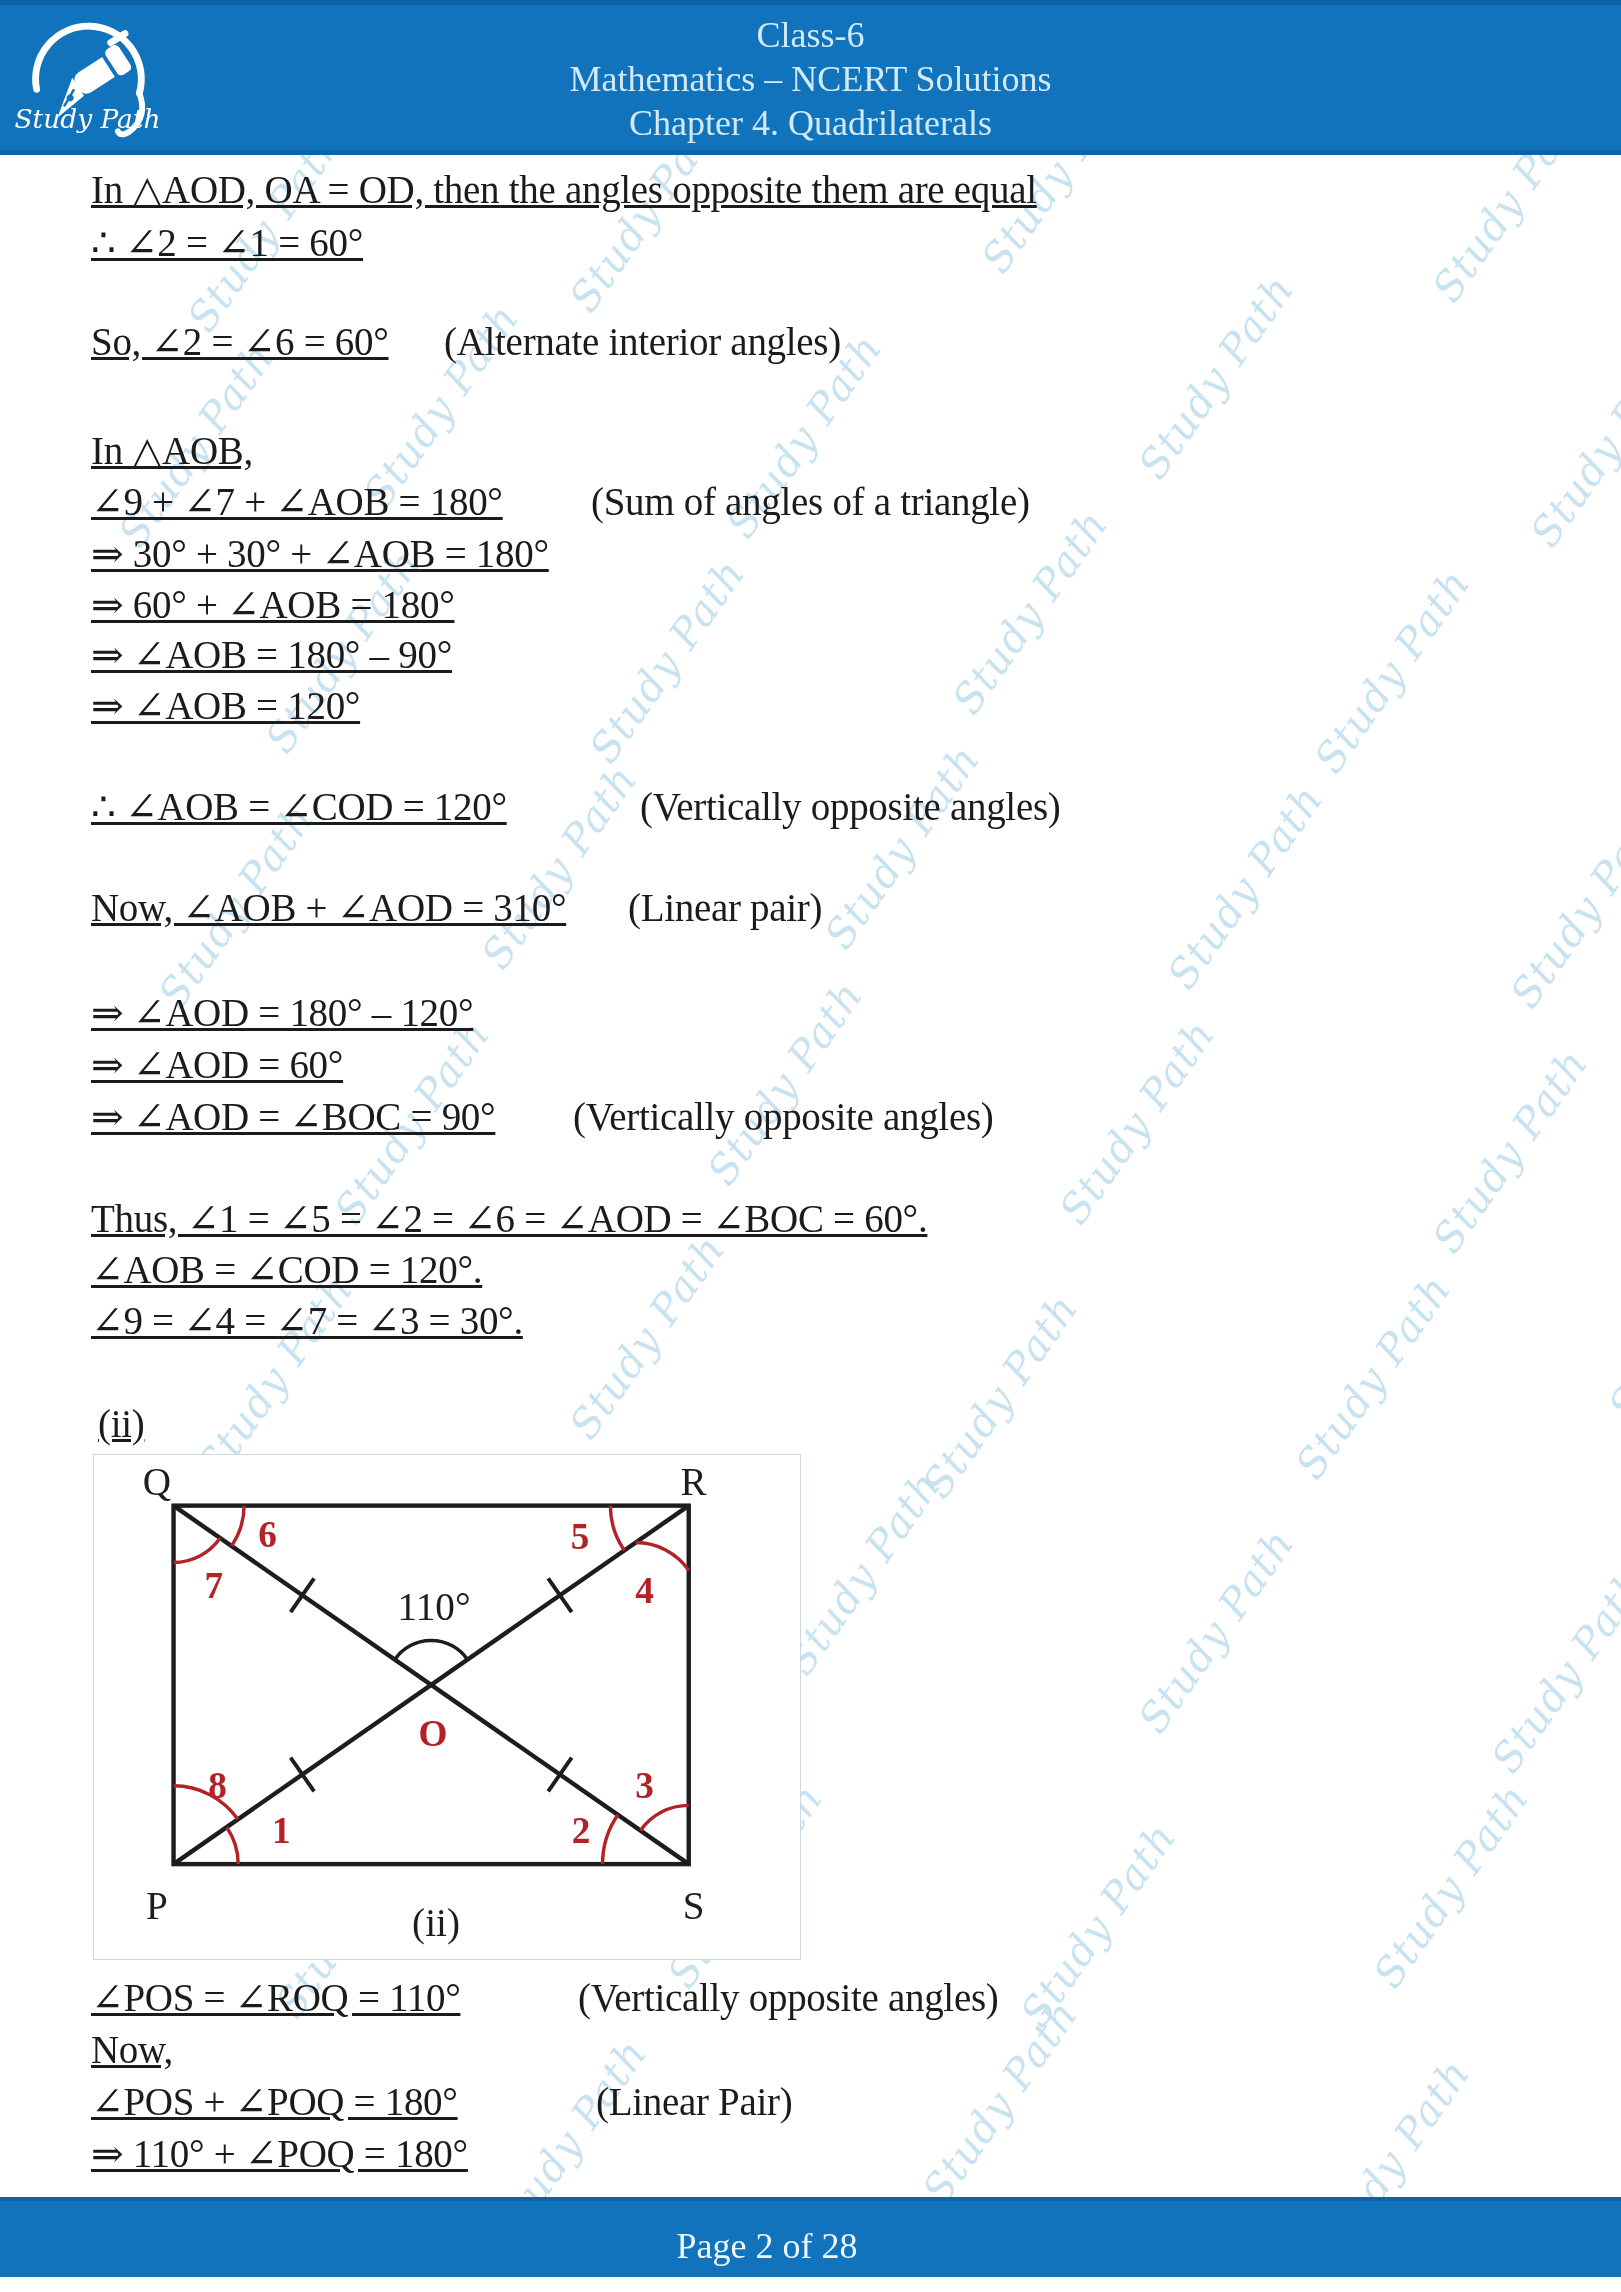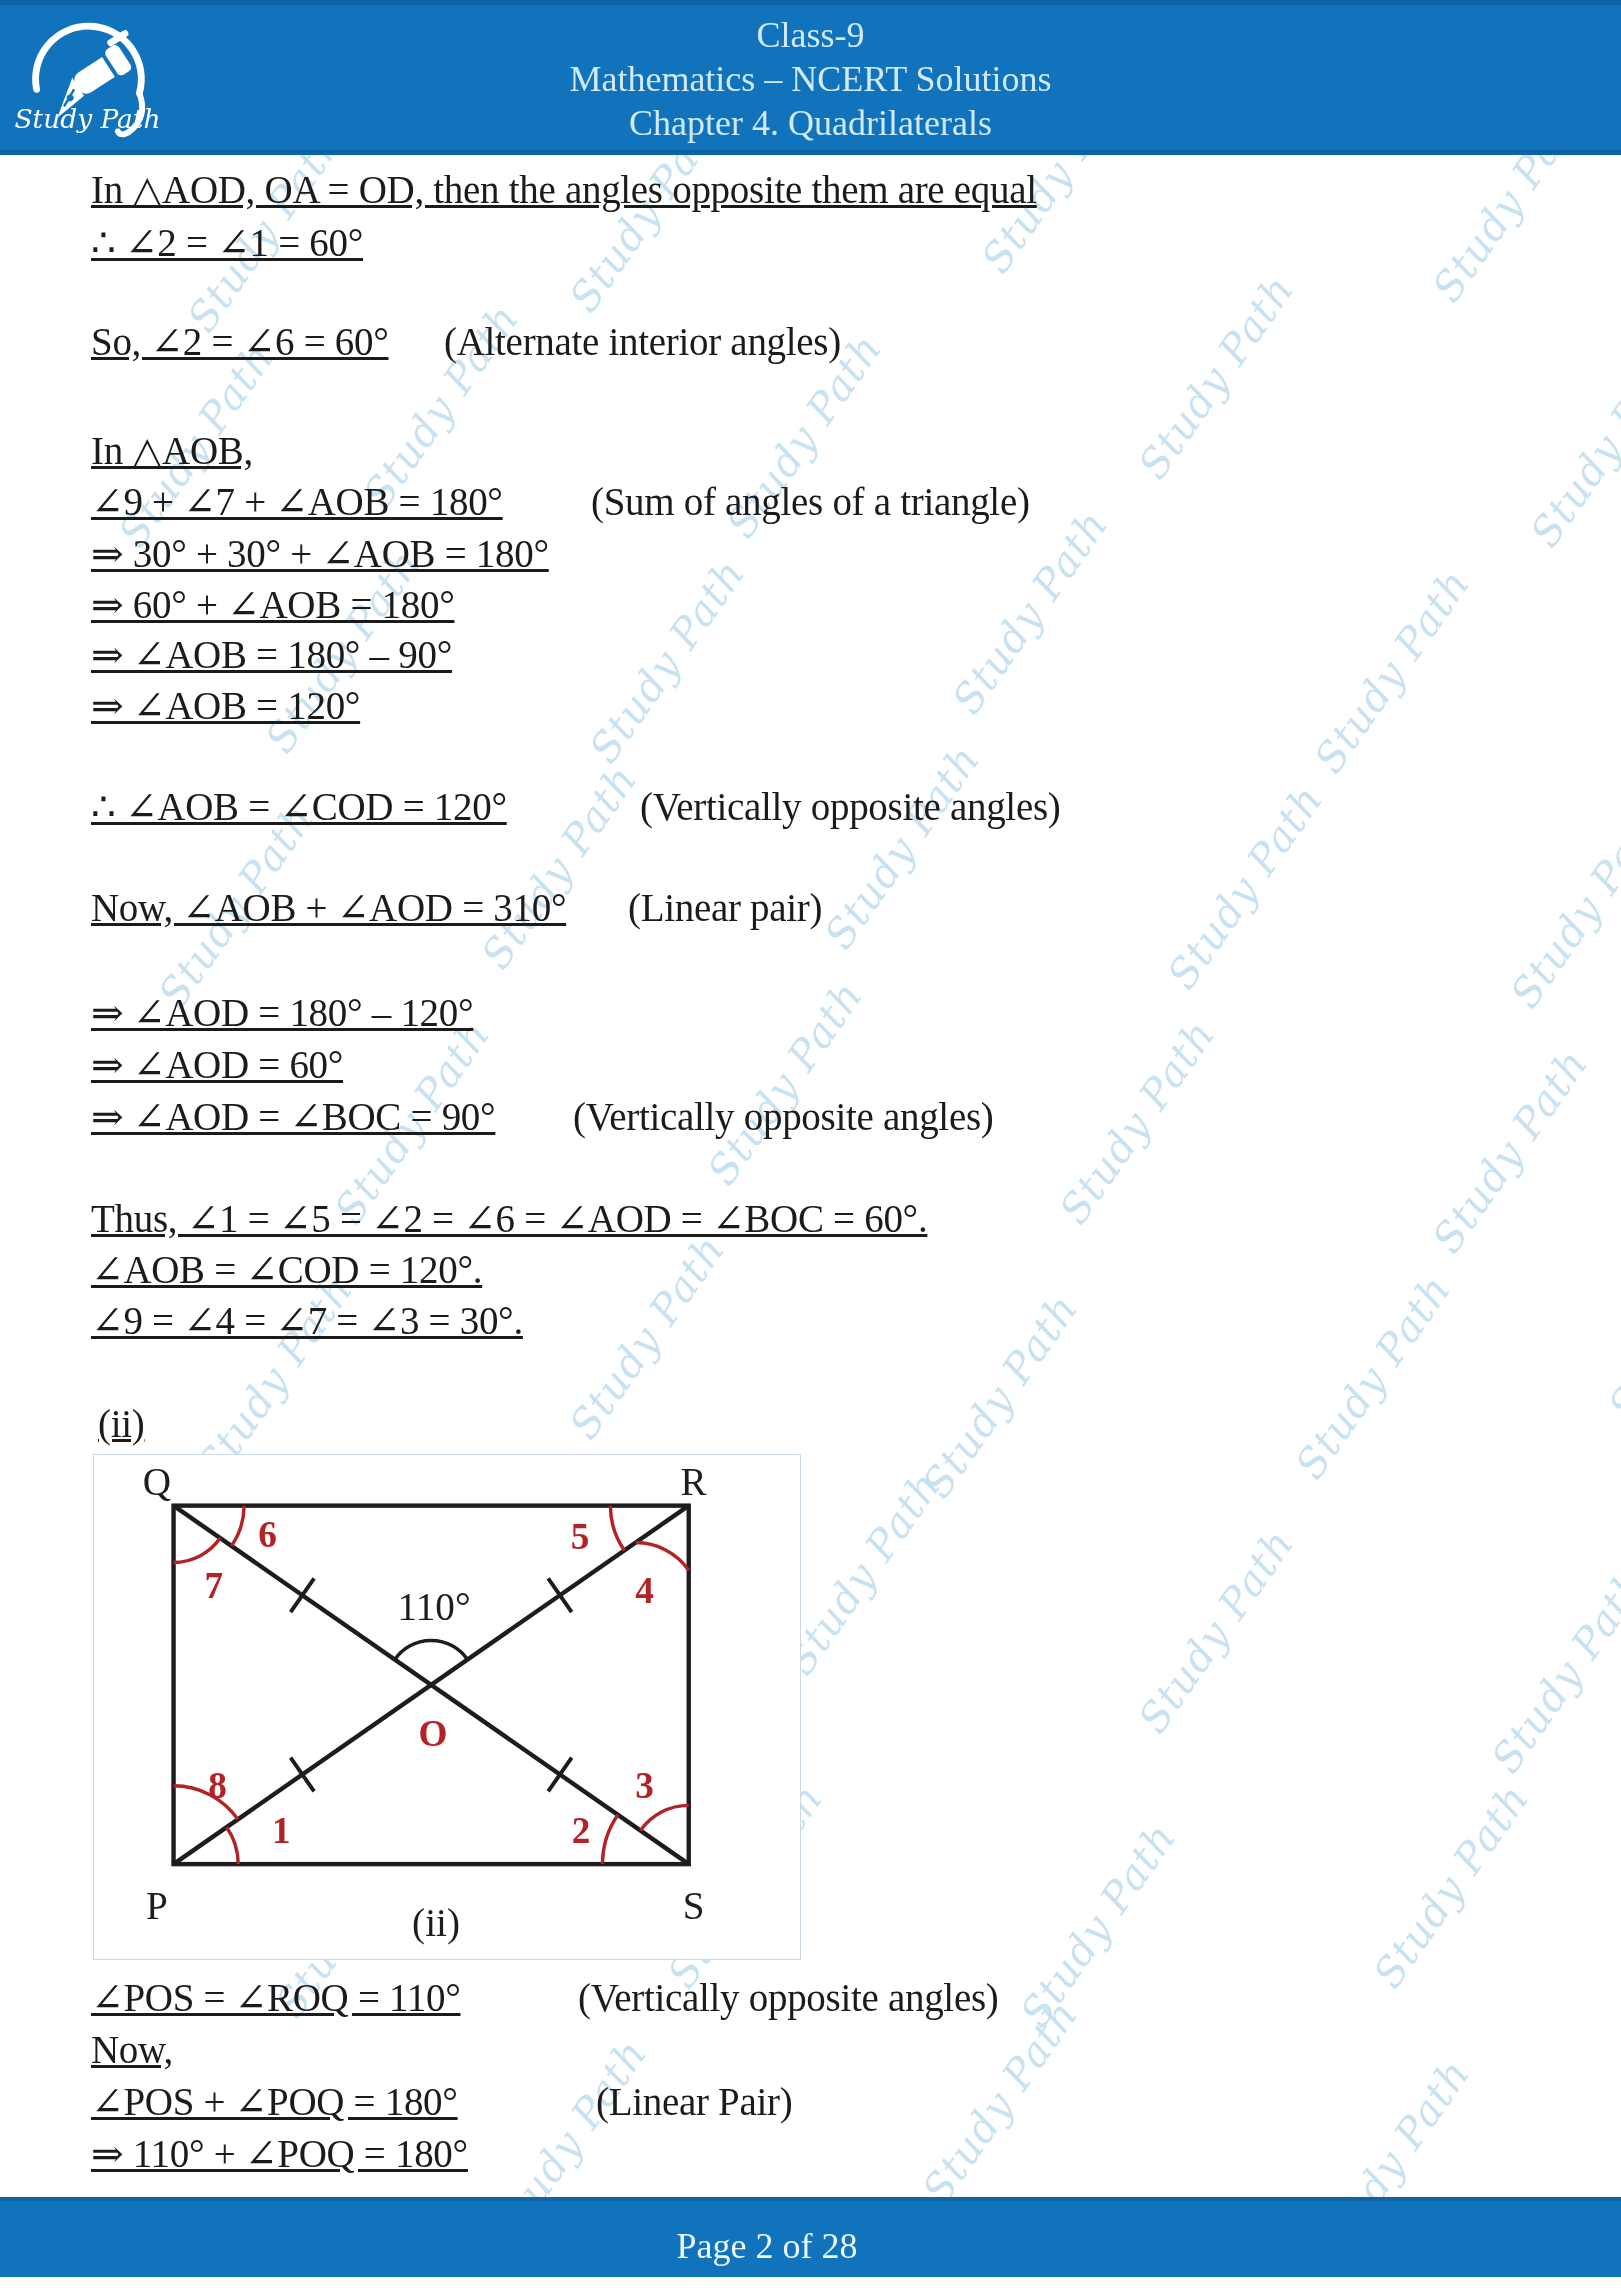--- a/index.html
+++ b/index.html
@@ -85,21 +85,21 @@
           <rect x="100" y="56" width="4" height="33" fill="#1173bb"></rect>
           <rect x="112" y="50" width="24" height="7" rx="3" fill="#ffffff"></rect>
           <polygon points="63,62 28,88 63,84" fill="#ffffff"></polygon>
           <line x1="40" y1="82" x2="58" y2="73" stroke="#1173bb" stroke-width="2.5"></line>
           <circle cx="50" cy="78" r="3.5" fill="#1173bb"></circle>
         </g>
         <text x="75" y="122" text-anchor="middle" fill="#ffffff" font-size="27" font-style="italic" font-family="DejaVu Serif, serif">Study Path</text>
       </svg>
     </div>
     <div class="header-text">
-      <div>Class-9</div>
+      <div>Class-6</div>
       <div>Mathematics – NCERT Solutions</div>
       <div>Chapter 4. Quadrilaterals</div>
     </div>
   </div>
 
   <div class="ln" style="top:167px"><span>In △AOD, OA = OD, then the angles opposite them are equal</span></div>
   <div class="ln" style="top:220px"><span>∴ ∠2 = ∠1 = 60°</span></div>
   <div class="ln" style="top:319px"><span>So, ∠2 = ∠6 = 60°</span><span class="note" style="left:353px">(Alternate interior angles)</span></div>
   <div class="ln" style="top:428px"><span>In △AOB,</span></div>
   <div class="ln" style="top:479px"><span>∠9 + ∠7 + ∠AOB = 180°</span><span class="note" style="left:500px">(Sum of angles of a triangle)</span></div>

